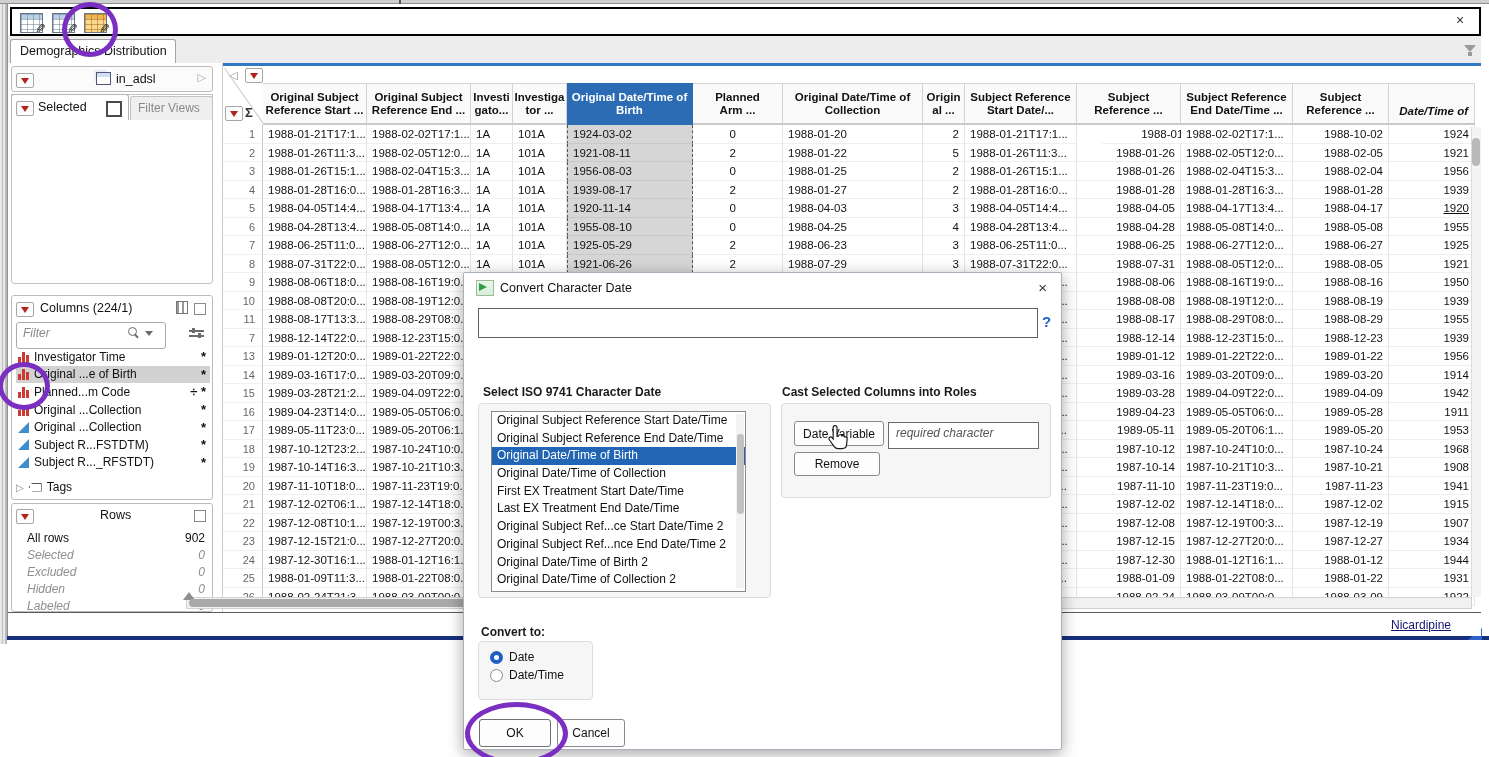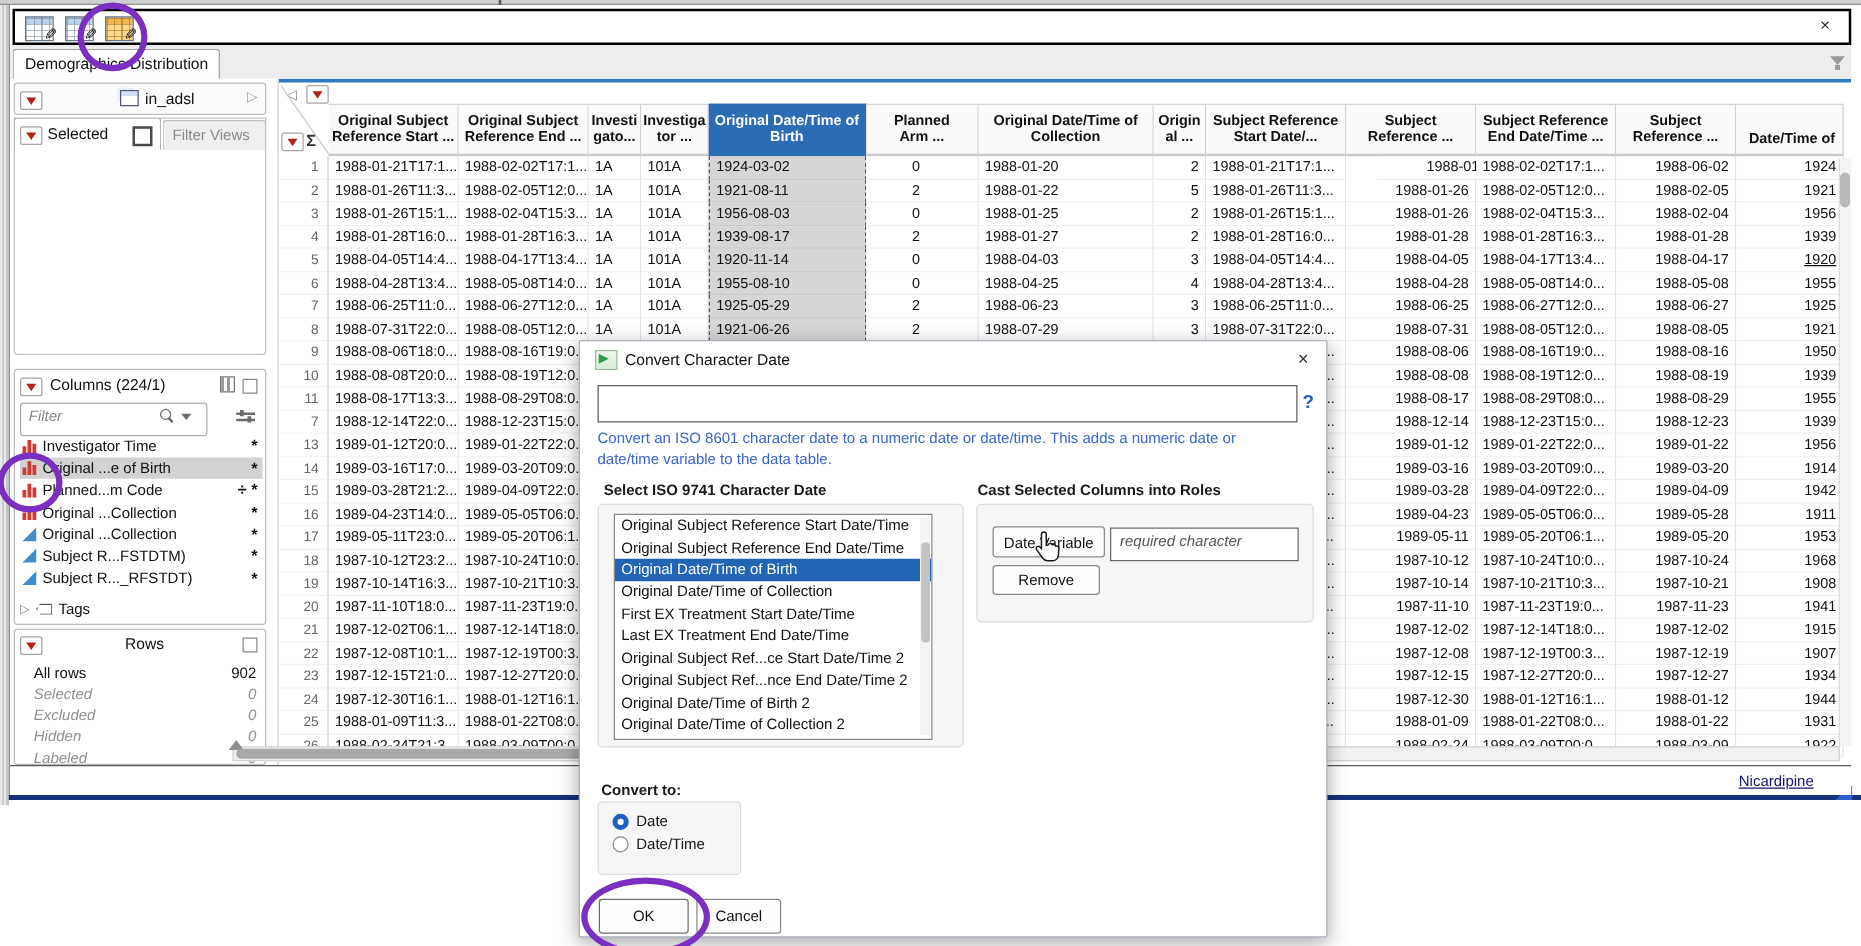--- a/index.html
+++ b/index.html
@@ -308,36 +308,36 @@
       <div class="gh" style="left: 700px; width: 42px;">Origin
 al ...</div>
       <div class="gh" style="left: 742px; width: 112px;">Subject Reference
 Start Date/...</div>
       <div class="gh" style="left: 854px; width: 104px;">Subject
 Reference ...</div>
       <div class="gh" style="left: 958px; width: 112px;">Subject Reference
 End Date/Time ...</div>
       <div class="gh" style="left: 1070px; width: 96px;">Subject
 Reference ...</div>
-      <div class="gh right" style="left: 1166px; width: 86px;">Date/Time of</div>
+      <div class="gh right" style="left: 1166px; width: 86px; font-style: italic;">Date/Time of</div>
     </div>
   <div id="grid-body">
       <div class="rn" style="top: 62px; left: 0px;">1</div>
       <div class="gc" style="left: 40px; top: 62px; width: 104px;">1988-01-21T17:1...</div>
       <div class="gc" style="left: 144px; top: 62px; width: 104px;">1988-02-02T17:1...</div>
       <div class="gc" style="left: 248px; top: 62px; width: 42px;">1A</div>
       <div class="gc" style="left: 290px; top: 62px; width: 54px;">101A</div>
       <div class="gc sel" style="left: 344px; top: 62px; width: 126px;">1924-03-02</div>
       <div class="gc mid" style="left: 470px; top: 62px; width: 90px;">0</div>
       <div class="gc" style="left: 560px; top: 62px; width: 140px;">1988-01-20</div>
       <div class="gc num" style="left: 700px; top: 62px; width: 42px;">2</div>
       <div class="gc" style="left: 742px; top: 62px; width: 112px;">1988-01-21T17:1...</div>
       <div class="gc num" style="left: 879px; top: 62px; width: 104px;">1988-01-21</div>
       <div class="gc" style="left: 958px; top: 62px; width: 112px;">1988-02-02T17:1...</div>
-      <div class="gc num" style="left: 1070px; top: 62px; width: 96px;">1988-06-02</div>
+      <div class="gc num" style="left: 1070px; top: 62px; width: 96px;">1988-10-02</div>
       <div class="gc num" style="left: 1166px; top: 62px; width: 86px;">1924</div>
       <div class="rn" style="top: 80.5px; left: 0px;">2</div>
       <div class="gc" style="left: 40px; top: 80.5px; width: 104px;">1988-01-26T11:3...</div>
       <div class="gc" style="left: 144px; top: 80.5px; width: 104px;">1988-02-05T12:0...</div>
       <div class="gc" style="left: 248px; top: 80.5px; width: 42px;">1A</div>
       <div class="gc" style="left: 290px; top: 80.5px; width: 54px;">101A</div>
       <div class="gc sel" style="left: 344px; top: 80.5px; width: 126px;">1921-08-11</div>
       <div class="gc mid" style="left: 470px; top: 80.5px; width: 90px;">2</div>
       <div class="gc" style="left: 560px; top: 80.5px; width: 140px;">1988-01-22</div>
       <div class="gc num" style="left: 700px; top: 80.5px; width: 42px;">5</div>
@@ -696,21 +696,20 @@
 </div>
 
 <div class="abs dialog">
   <span class="dlg-appicon">
       <i></i>
     </span>
   <span class="dlg-title">Convert Character Date</span>
   <span class="dlg-close">×</span>
   <div class="dlg-input"></div>
   <span class="dlg-help">?</span>
-  <div class="dlg-desc">Convert an ISO 8601 character date to a numeric date or date/time. This adds a numeric date or date/time variable to the data table.</div>
   <span class="dlg-label" style="left:19px;top:112px">Select ISO 9741 Character Date</span>
   <span class="dlg-label" style="left:318px;top:112px">Cast Selected Columns into Roles</span>
   <div class="groupbox" style="left:14px;top:130px;width:291px;height:193px"></div>
   <div class="listbox">
     <div id="dialog-list">
         <div class="li">Original Subject Reference Start Date/Time</div>
         <div class="li">Original Subject Reference End Date/Time</div>
         <div class="li sel">Original Date/Time of Birth</div>
         <div class="li">Original Date/Time of Collection</div>
         <div class="li">First EX Treatment Start Date/Time</div>

